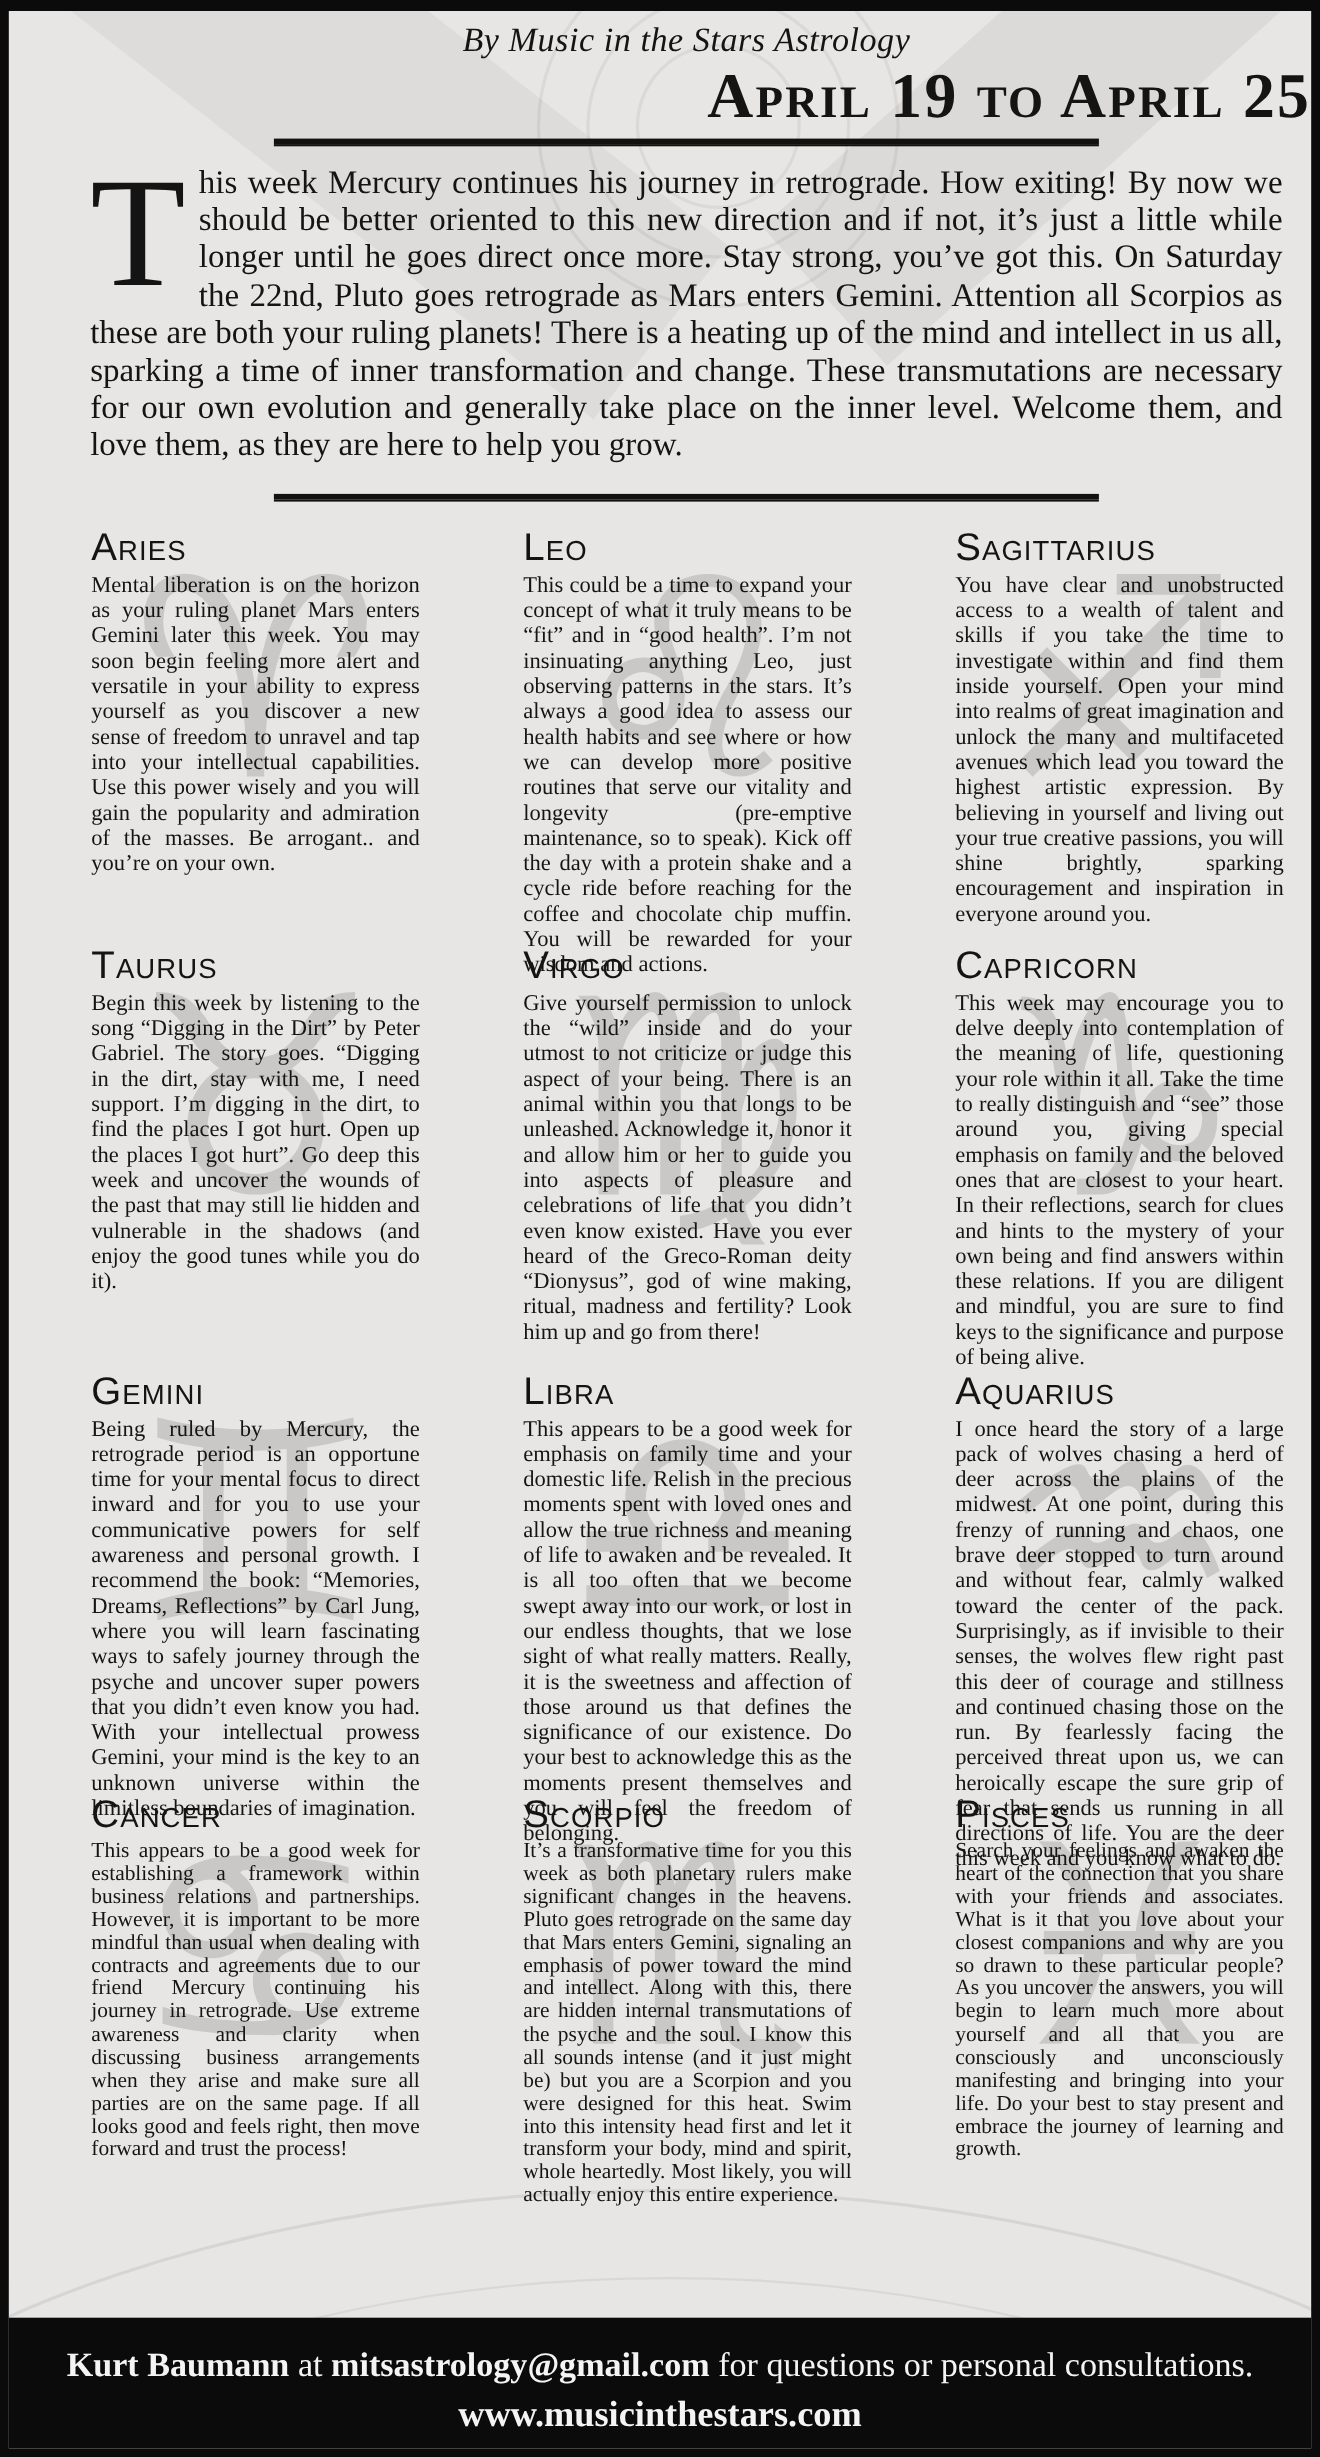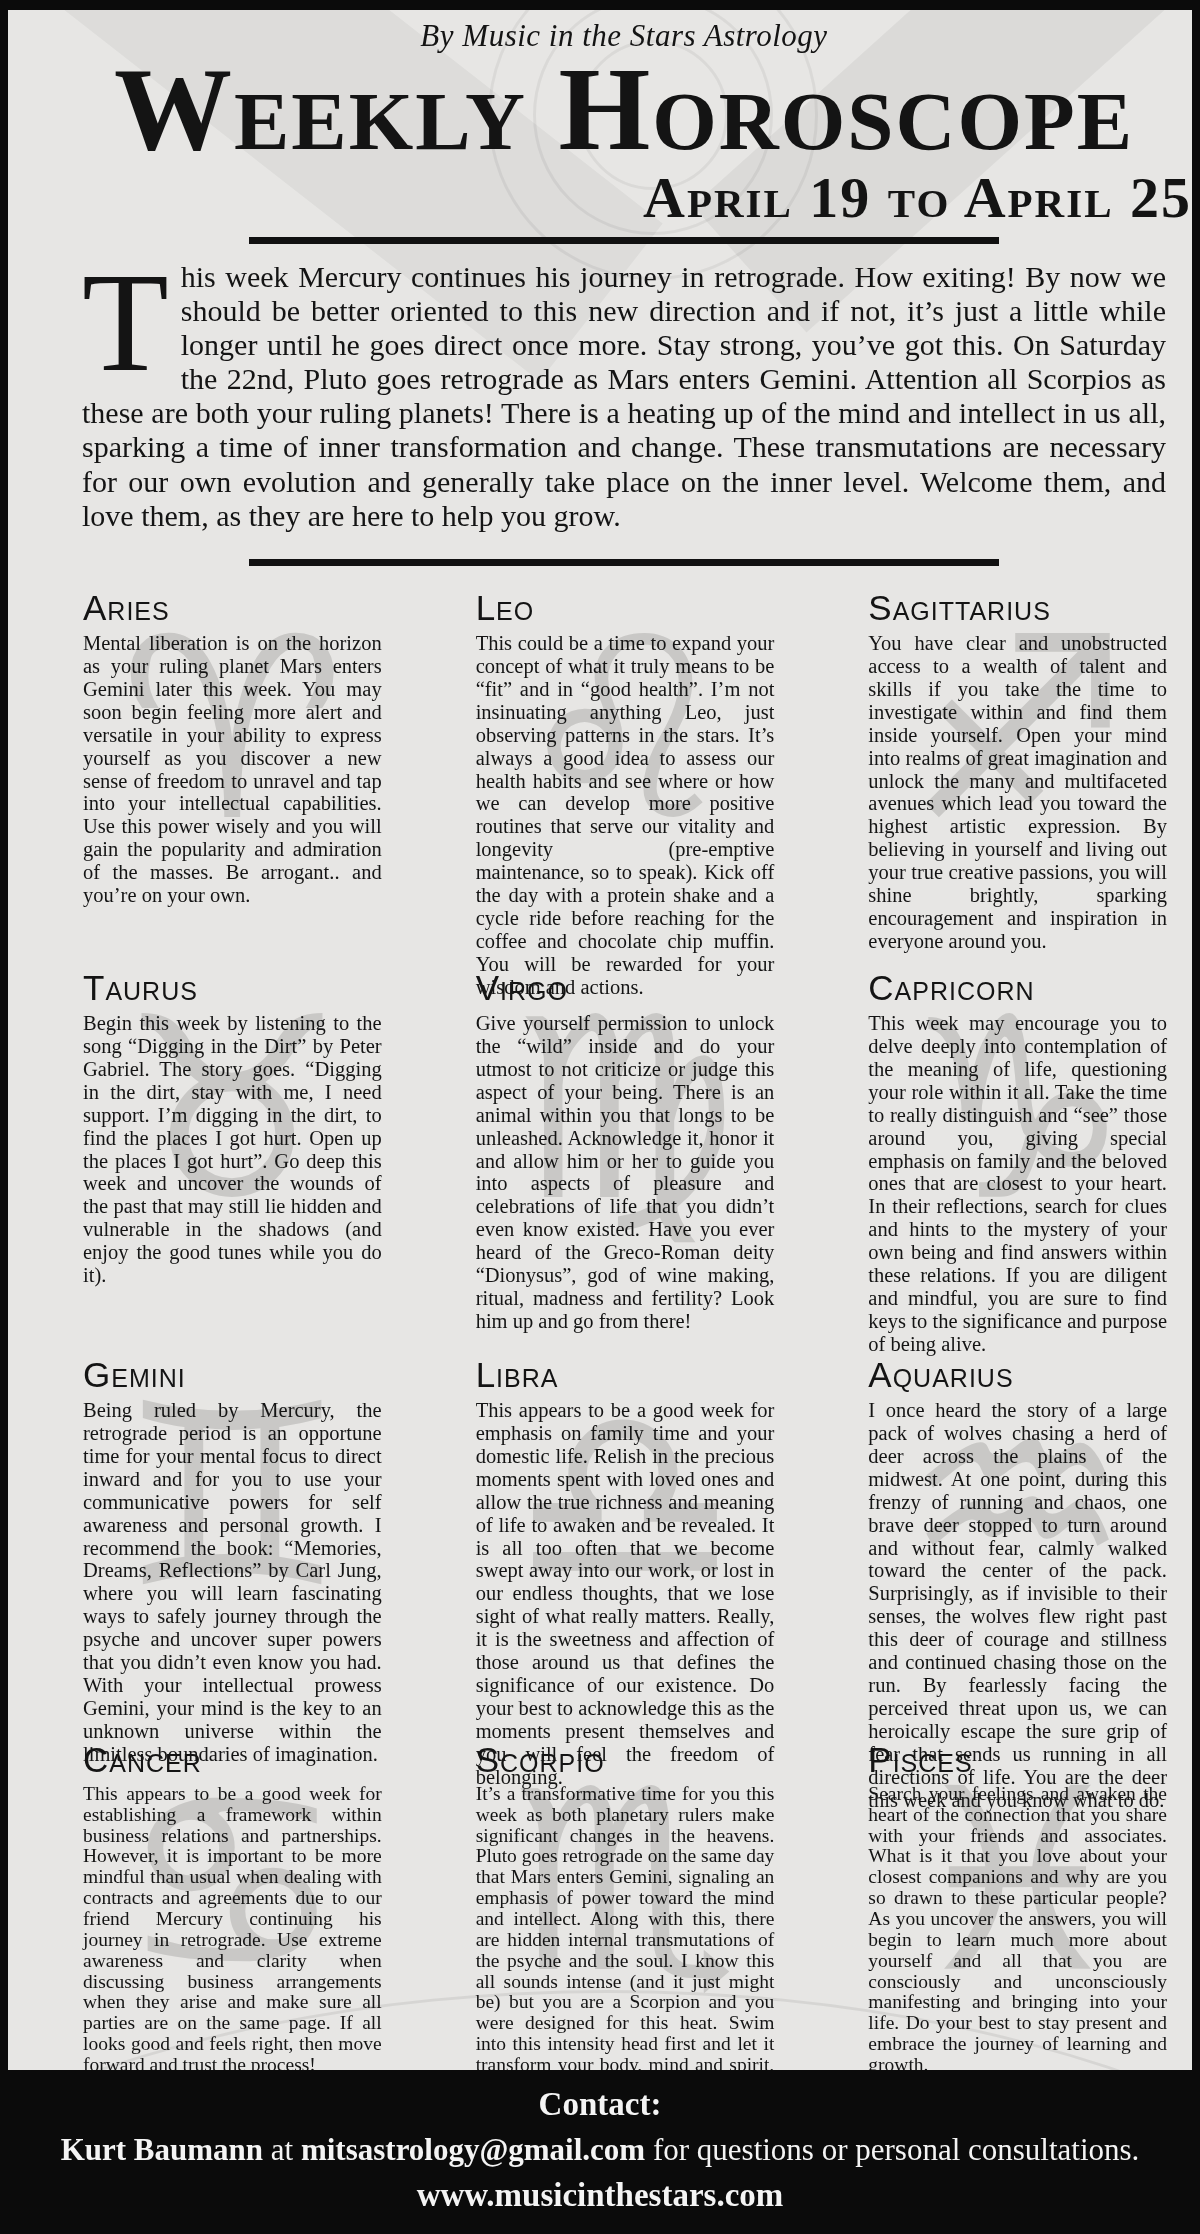--- a/index.html
+++ b/index.html
@@ -86,21 +86,20 @@
   <div class="decor streak1"></div>
   <div class="decor streak2"></div>
   <div class="decor ring ring1"></div>
   <div class="decor ring ring2"></div>
   <div class="decor ring ring3"></div>
   <div class="decor globe"></div>
   <div class="decor globe2"></div>
 
   <header>
     <div class="byline">By Music in the Stars Astrology</div>
-    <h1 class="title">Weekly Horoscope</h1>
     <div class="daterange">April 19 to April 25</div>
     <div class="rule rule-1"></div>
   </header>
 
   <section class="intro">
     <span class="dropcap">T</span><span>his week Mercury continues his journey in retrograde. How exiting! By now we should be better oriented to this new direction and if not, it’s just a little while longer until he goes direct once more. Stay strong, you’ve got this. On Saturday the 22nd, Pluto goes retrograde as Mars enters Gemini. Attention all Scorpios as these are both your ruling planets! There is a heating up of the mind and intellect in us all, sparking a time of inner transformation and change. These transmutations are necessary for our own evolution and generally take place on the inner level. Welcome them, and love them, as they are here to help you grow.</span>
   </section>
 
   <div class="rule rule-2"></div>
 
@@ -166,18 +165,17 @@
     </section>
     <section class="sign tight">
       <span class="glyph">♓</span>
       <h2>Pisces</h2>
       <p>Search your feelings and awaken the heart of the connection that you share with your friends and associates. What is it that you love about your closest companions and why are you so drawn to these particular people? As you uncover the answers, you will begin to learn much more about yourself and all that you are consciously and unconsciously manifesting and bringing into your life. Do your best to stay present and embrace the journey of learning and growth.</p>
     </section>
 
   </main>
 
   <footer>
-    <div class="contact">Contact:</div>
     <div class="line2"><b>Kurt Baumann</b><span> at </span><b>mitsastrology@gmail.com</b><span> for questions or personal consultations.</span></div>
     <div class="site">www.musicinthestars.com</div>
   </footer>
 
 </div>
 
 </body></html>

